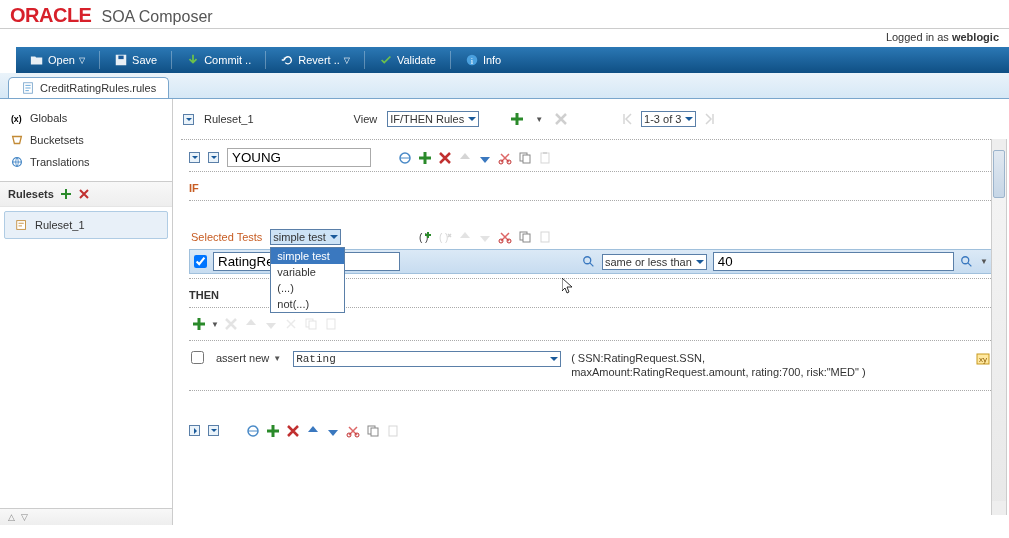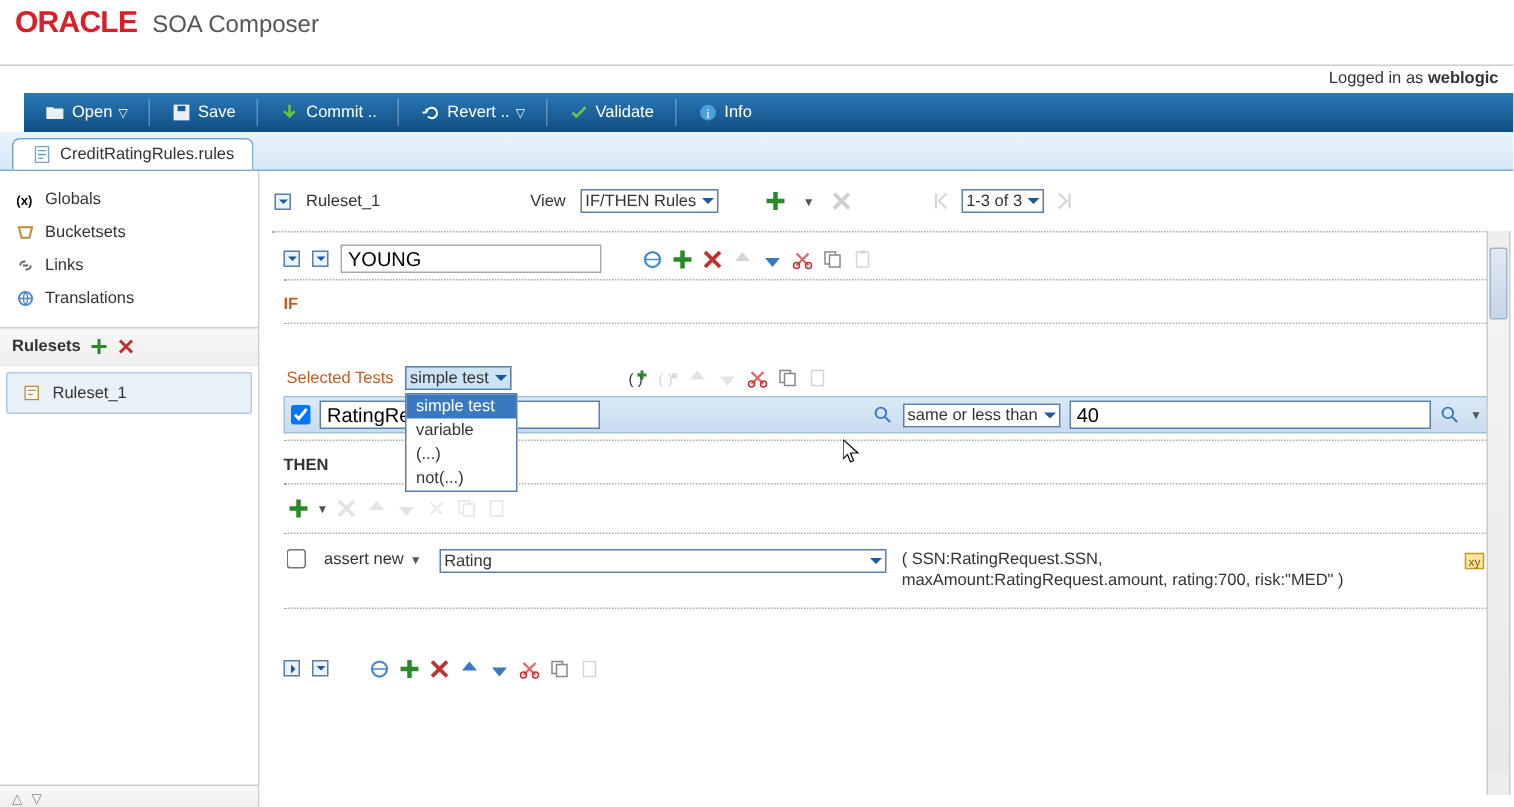--- a/index.html
+++ b/index.html
@@ -1,17 +1,17 @@
 <!DOCTYPE html>
 <html><head>
 <meta charset="utf-8">
 <style>
 * { box-sizing: border-box; margin: 0; padding: 0; }
 body { font-family: Tahoma, Arial, sans-serif; font-size: 11px; color: #333; background: #fff; width: 1009px; height: 538px; overflow: hidden; }
-.app-header { display: flex; align-items: center; justify-content: space-between; padding: 4px 10px 16px; border-bottom: 1px solid #ccc; }
+.app-header { display: flex; align-items: center; justify-content: space-between; padding: 4px 10px 1px; border-bottom: 1px solid #ccc; }
 .brand { display: flex; align-items: baseline; gap: 6px; }
 .brand-oracle { color: #d7202a; font-weight: bold; font-size: 20px; letter-spacing: -0.5px; }
 .brand-title { color: #555; font-size: 16px; font-weight: normal; margin-left: 4px; }
 .header-right { display: flex; align-items: center; gap: 10px; }
 .header-right a { color: #1a5a9a; text-decoration: none; cursor: pointer; }
 .logged-in { text-align: right; padding: 2px 10px 4px; color: #333; }
 .logged-in b { font-weight: bold; }
 .toolbar { background: linear-gradient(#2b78b5, #0f4f84); display: flex; align-items: center; padding: 4px 8px; gap: 4px; margin-left: 16px; }
 .toolbar .sep { width: 1px; height: 18px; background: rgba(255,255,255,0.3); margin: 0 4px; }
 .tbtn { display: flex; align-items: center; gap: 4px; color: #fff; padding: 2px 6px; cursor: pointer; font-size: 11px; }
@@ -32,40 +32,40 @@
 .chev.down::after { content: ''; position: absolute; top: 3px; left: 2px; border: 3px solid transparent; border-top-color: #1a5a9a; }
 .chev.right::after { content: ''; position: absolute; top: 2px; left: 4px; border: 3px solid transparent; border-left-color: #1a5a9a; }
 .select { border: 1px solid #5a7fa8; background: #fff; font-size: 11px; padding: 1px 2px; display: inline-flex; align-items: center; }
 .select.triangle::after { content: ''; margin-left: 4px; border: 4px solid transparent; border-top-color: #1a5a9a; position: relative; top: 2px; }
 .iconbtn { width: 16px; height: 16px; cursor: pointer; display: inline-flex; align-items: center; justify-content: center; }
 .iconbtn.dim { opacity: 0.4; }
 .toolstrip { display: flex; align-items: center; gap: 4px; }
 .pager { display: flex; align-items: center; gap: 6px; }
 .rule-block { padding: 4px 8px; }
 .rule-head { display: flex; align-items: center; gap: 8px; }
-.rule-name { border: 1px solid #aaa; background: #fff; padding: 1px 4px; width: 174px; }
+.rule-name { border: 1px solid #aaa; background: #fff; padding: 1px 4px; width: 144px; }
 .section-label { display: inline-block; margin: 6px 0 2px; font-weight: bold; font-size: 11px; position: relative; }
 .selected-tests-row { display: flex; align-items: center; gap: 8px; padding: 4px 2px; margin-top: 24px; }
 .sel-tests-label { color: #c75c22; }
 .dropdown-open { position: relative; display: inline-block; }
 .dropdown-menu { position: absolute; top: 18px; left: 0; background: #fff; border: 1px solid #5a7fa8; min-width: 75px; z-index: 10; }
 .dropdown-menu div { padding: 2px 6px; cursor: pointer; }
 .dropdown-menu div.sel { background: #3a78bf; color: #fff; }
 .test-row { display: flex; align-items: center; gap: 6px; background: linear-gradient(#dbe9f6,#c7dcf0); border: 1px solid #a0c0dc; padding: 2px 4px; }
 .test-row input.checkbox { width: 13px; height: 13px; }
 .test-input { flex: 1; border: 1px solid #5a7fa8; background: #fff; padding: 1px 4px; }
 .test-input.narrow { flex: 0 0 130px; }
 .mag { width: 14px; height: 14px; cursor: pointer; }
 .then-row { display: flex; align-items: flex-start; gap: 10px; padding: 6px 2px; }
 .then-row .props { color: #333; line-height: 1.3; max-width: 300px; }
 .collapsed-rule { display: flex; align-items: center; gap: 8px; padding: 4px 8px; }
 svg { width: 100%; height: 100%; }
 .oracle-o { width: 16px; height: 16px; border: 2px solid #d7202a; border-radius: 3px; display: inline-block; }
 .link-icon-ch { stroke: #666; }
-.field-wide { width: 298px; }
+.field-wide { width: 268px; font-family: Liberation Mono, monospace; }
 .label-orange { color: #c75c22; }
 .topline { border-top: 1px dotted #aaa; margin: 4px 0; }
 .botline { border-bottom: 1px dotted #aaa; margin: 4px 0; }
 .scroll-dummy { position: absolute; right: 2px; top: 40px; bottom: 10px; width: 16px; background: linear-gradient(#f5f5f5,#e8e8e8); border: 1px solid #ccc; }
 .scroll-dummy .thumb { position: absolute; left: 1px; width: 12px; height: 48px; top: 10px; background: linear-gradient(#e2e9f1,#c6d6e6); border: 1px solid #9cb4cc; border-radius: 2px; }
 .scroll-dummy .arrow { position: absolute; left: 0; width: 14px; height: 14px; background: #eee; }
 .scroll-dummy .arrow.up { top: -1px; }
 .scroll-dummy .arrow.down { bottom: -1px; }
 .cursor-img { position: absolute; width: 12px; height: 18px; z-index: 20; pointer-events: none; }
 </style>
@@ -169,28 +169,20 @@
         <span class="icon">
             <svg viewBox="0 0 16 16">
               <path d="M3 4h10l-2 8H5z" fill="none" stroke="#c28a36" stroke-width="1.5"></path>
             </svg>
           </span>
         <span>Bucketsets</span>
       </div>
       <div class="side-item">
         <span class="icon">
             <svg viewBox="0 0 16 16">
-              <path d="M4 8a3 3 0 0 1 3-3h1M12 8a3 3 0 0 1-3 3H8M6 8h4" stroke="#666" stroke-width="1.5" fill="none"></path>
-            </svg>
-          </span>
-        <span>Links</span>
-      </div>
-      <div class="side-item">
-        <span class="icon">
-            <svg viewBox="0 0 16 16">
               <circle cx="8" cy="8" r="5" fill="none" stroke="#4a8ac7" stroke-width="1.5"></circle>
               <path d="M3 8h10M8 3c2 3 2 7 0 10M8 3c-2 3-2 7 0 10" stroke="#4a8ac7" fill="none"></path>
             </svg>
           </span>
         <span>Translations</span>
       </div>
     </div>
     <div class="rulesets-hdr">
       <span>Rulesets</span>
       <span class="icon">

